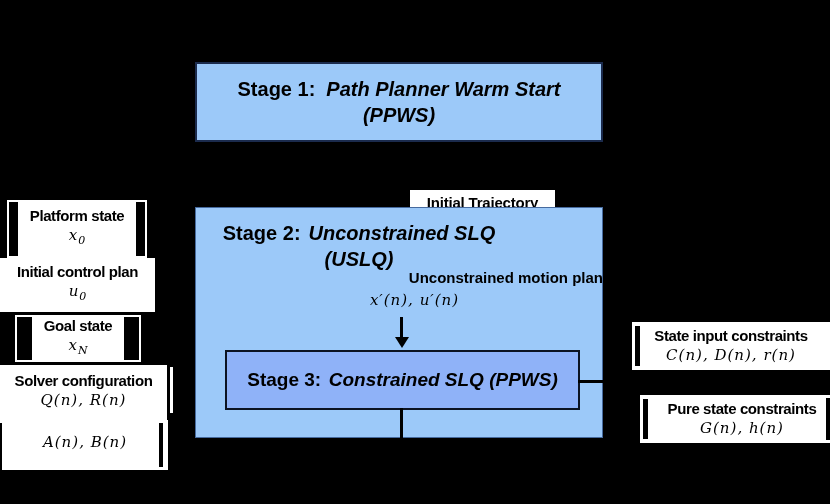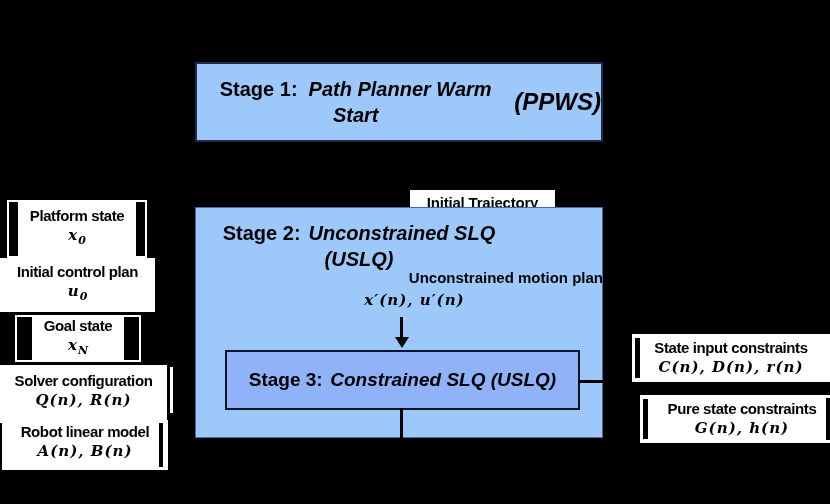--- a/index.html
+++ b/index.html
@@ -7,50 +7,50 @@
     position:relative;width:830px;height:504px;background:#000000;
     font-family:"Liberation Sans",sans-serif;color:#000;overflow:hidden;
   }
   
   .stage{
     position:absolute;background:#9CC9F9;box-sizing:border-box;
   }
   .stage1{
     left:195px;top:62px;width:408px;height:80px;
     border:2px solid #1b2b4d;
-    display:flex;flex-direction:row;align-items:center;justify-content:center;
+    display:flex;flex-direction:column;align-items:center;justify-content:center;
   }
   .stage2{
     left:195px;top:207px;width:408px;height:231px;
     border:1px solid #466a9e;
   }
   .stage2-title{
     position:absolute;left:0;right:0;top:13px;text-align:center;
   }
   .stage-title{font-size:20px;font-weight:bold;line-height:26px;text-align:center;}
   .t-ital{font-style:italic;margin-left:0.4em;}
   .t-ital2{font-style:italic;margin-left:0.55em;}
-  .stage-sub{font-size:24px;font-weight:bold;font-style:italic;line-height:26px;text-align:center;}
+  .stage-sub{font-size:20px;font-weight:bold;font-style:italic;line-height:26px;text-align:center;}
   .stage3{
     position:absolute;left:225px;top:350px;width:355px;height:60px;
     background:#8FB2F8;border:2px solid #0c1322;box-sizing:border-box;
     display:flex;align-items:center;justify-content:center;
   }
   .stage3 .stage-title{font-size:19px;}
   
   .motion-label{
     position:absolute;left:195px;width:408px;top:269px;text-align:right;
     font-size:15px;font-weight:bold;
   }
   .motion-math{
     position:absolute;left:195px;width:439px;top:291px;text-align:center;
   }
   
   .math{
-    font-family:"DejaVu Serif",serif;font-style:italic;font-weight:bold;
+    font-family:"DejaVu Serif",serif;font-style:italic;font-weight:normal;
     font-size:15px;letter-spacing:1px;
   }
   .math sub{font-size:11px;letter-spacing:0;}
   
   .conn{position:absolute;background:#000;}
   .arrow-line{left:400px;top:317px;width:3px;height:21px;}
   .arrow-head{
     position:absolute;left:395px;top:337px;width:0;height:0;
     border-left:7px solid transparent;border-right:7px solid transparent;
     border-top:11px solid #000;
@@ -103,21 +103,21 @@
     <span>Stage 2:</span><span class="t-ital">Unconstrained SLQ (USLQ)</span>
   </div>
   <div class="motion-label">Unconstrained motion plan</div>
   <div class="motion-math math">x′(n), u′(n)</div>
 
   <div class="conn arrow-line"></div>
   <div class="arrow-head"></div>
 
   <div class="stage3">
     <div class="stage-title">
-      <span>Stage 3:</span><span class="t-ital">Constrained SLQ (USLQ)</span>
+      <span>Stage 3:</span><span class="t-ital">Constrained SLQ (PPWS)</span>
     </div>
   </div>
   <div class="conn line-right"></div>
   <div class="conn line-down"></div>
 
   <div class="wbox outlined" style="left:7px;top:200px;width:140px;height:58px;">
     <div class="inner inner-10">
       <div class="lbl">Platform state</div>
       <div class="math"><span>x</span><sub>0</sub></div>
     </div>
@@ -135,26 +135,25 @@
     </div>
   </div>
 
   <div class="wbox" style="left:0px;top:365px;width:167px;height:58px;">
     <div class="lbl">Solver configuration</div>
     <div class="math"><span>Q(n), R(n)</span><sub></sub></div>
   </div>
   <div class="sliver" style="left:170px;top:367px;width:3px;height:46px;"></div>
 
   <div class="wbox" style="left:2px;top:420px;width:166px;height:50px;">
-    <div class="lbl">Robot linear model</div>
     <div class="math"><span>A(n), B(n)</span><sub></sub></div>
     <div class="bar" style="right:5px;top:3px;bottom:3px;width:4px;"></div>
   </div>
 
-  <div class="wbox" style="left:632px;top:334px;width:198px;height:48px;">
+  <div class="wbox" style="left:632px;top:322px;width:198px;height:48px;">
     <div class="lbl">State input constraints</div>
     <div class="math">C(n), D(n), r(n)</div>
     <div class="bar" style="left:3px;top:4px;bottom:4px;width:5px;"></div>
   </div>
 
   <div class="wbox" style="left:640px;top:395px;width:204px;height:48px;">
     <div class="lbl">Pure state constraints</div>
     <div class="math">G(n), h(n)</div>
     <div class="bar" style="left:3px;top:4px;bottom:4px;width:5px;"></div>
     <div class="bar" style="right:6px;top:3px;bottom:3px;width:12px;"></div>

